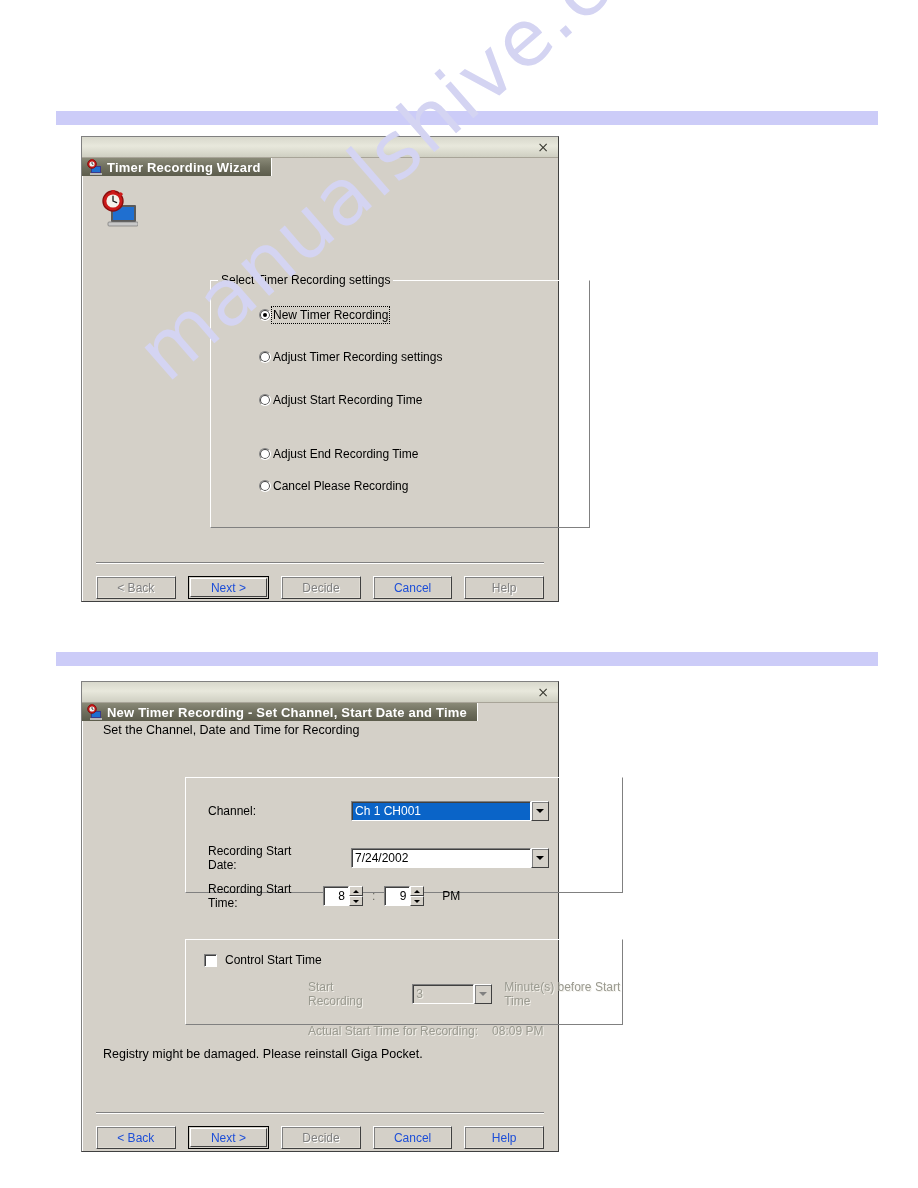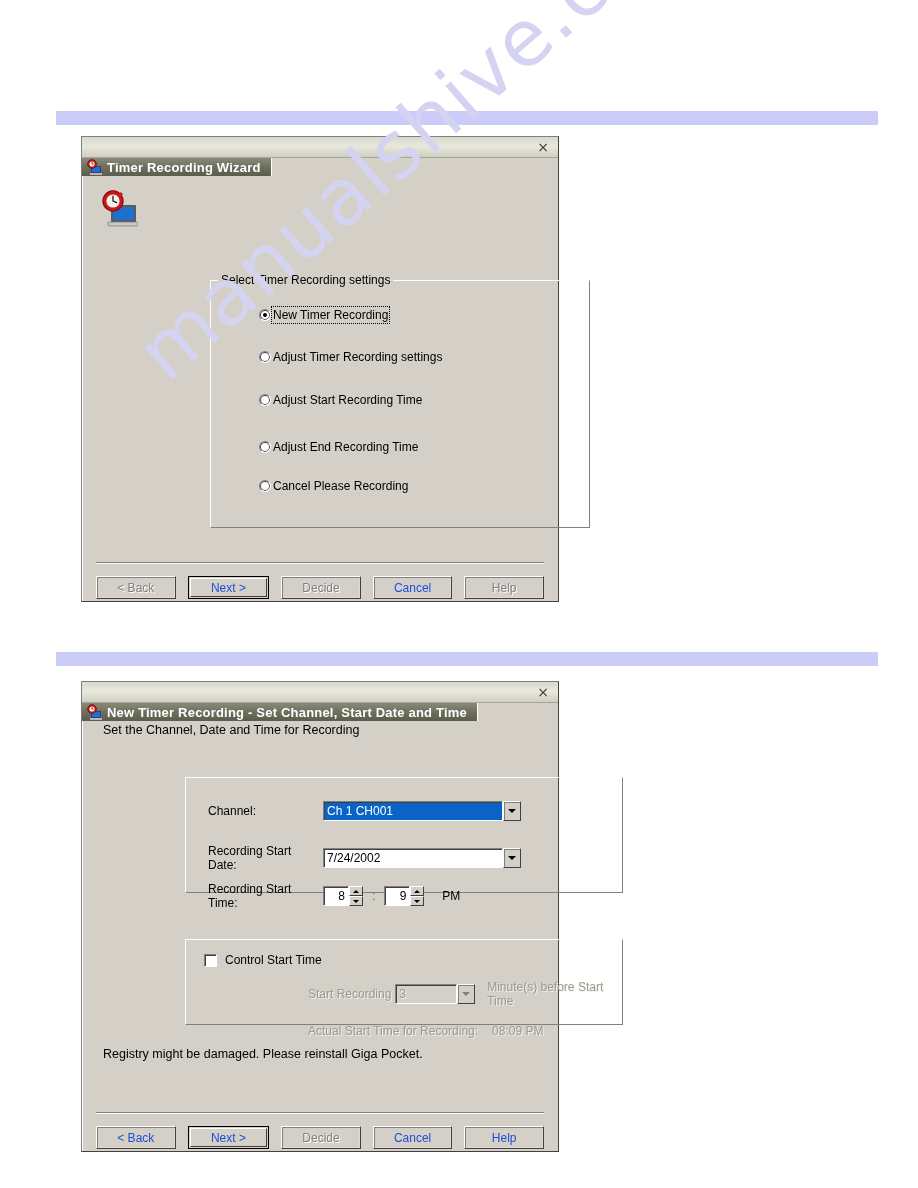--- a/index.html
+++ b/index.html
@@ -187,21 +187,21 @@
     border:1px solid #808080;
     border-right-color:#ffffff;
     border-bottom-color:#ffffff;
     box-shadow:1px 1px 0 #404040 inset;
     height:18px;
     display:flex; align-items:center;
     padding:0 3px;
     font-size:12px;
   }
   .tbox.sel{ background:#0a64c8; color:#ffffff; }
-  .combo{ display:flex; align-items:stretch; height:20px; }
+  .combo{ display:flex; align-items:stretch; height:20px;margin-left:28px; }
   .combo .tbox{ height:20px; }
   .cbtn{
     width:18px; height:20px;
     background:#d4d0c8;
     border:1px solid #ffffff;
     border-right-color:#404040;
     border-bottom-color:#404040;
     box-shadow:1px 1px 0 #808080 inset;
     display:flex; align-items:center; justify-content:center;
     cursor:pointer;
@@ -292,21 +292,21 @@
         <span class="focus-label">New Timer Recording</span>
       </div>
       <div class="radio-row" style="top:69px">
         <span class="radio"></span>
         <span>Adjust Timer Recording settings</span>
       </div>
       <div class="radio-row" style="top:112px">
         <span class="radio"></span>
         <span>Adjust Start Recording Time</span>
       </div>
-      <div class="radio-row" style="top:159px">
+      <div class="radio-row" style="top:166px">
         <span class="radio"></span>
         <span>Adjust End Recording Time</span>
       </div>
       <div class="radio-row" style="top:198px">
         <span class="radio"></span>
         <span>Cancel Please Recording</span>
       </div>
     </div>
 
     <div class="sep" style="top:404px"></div>

